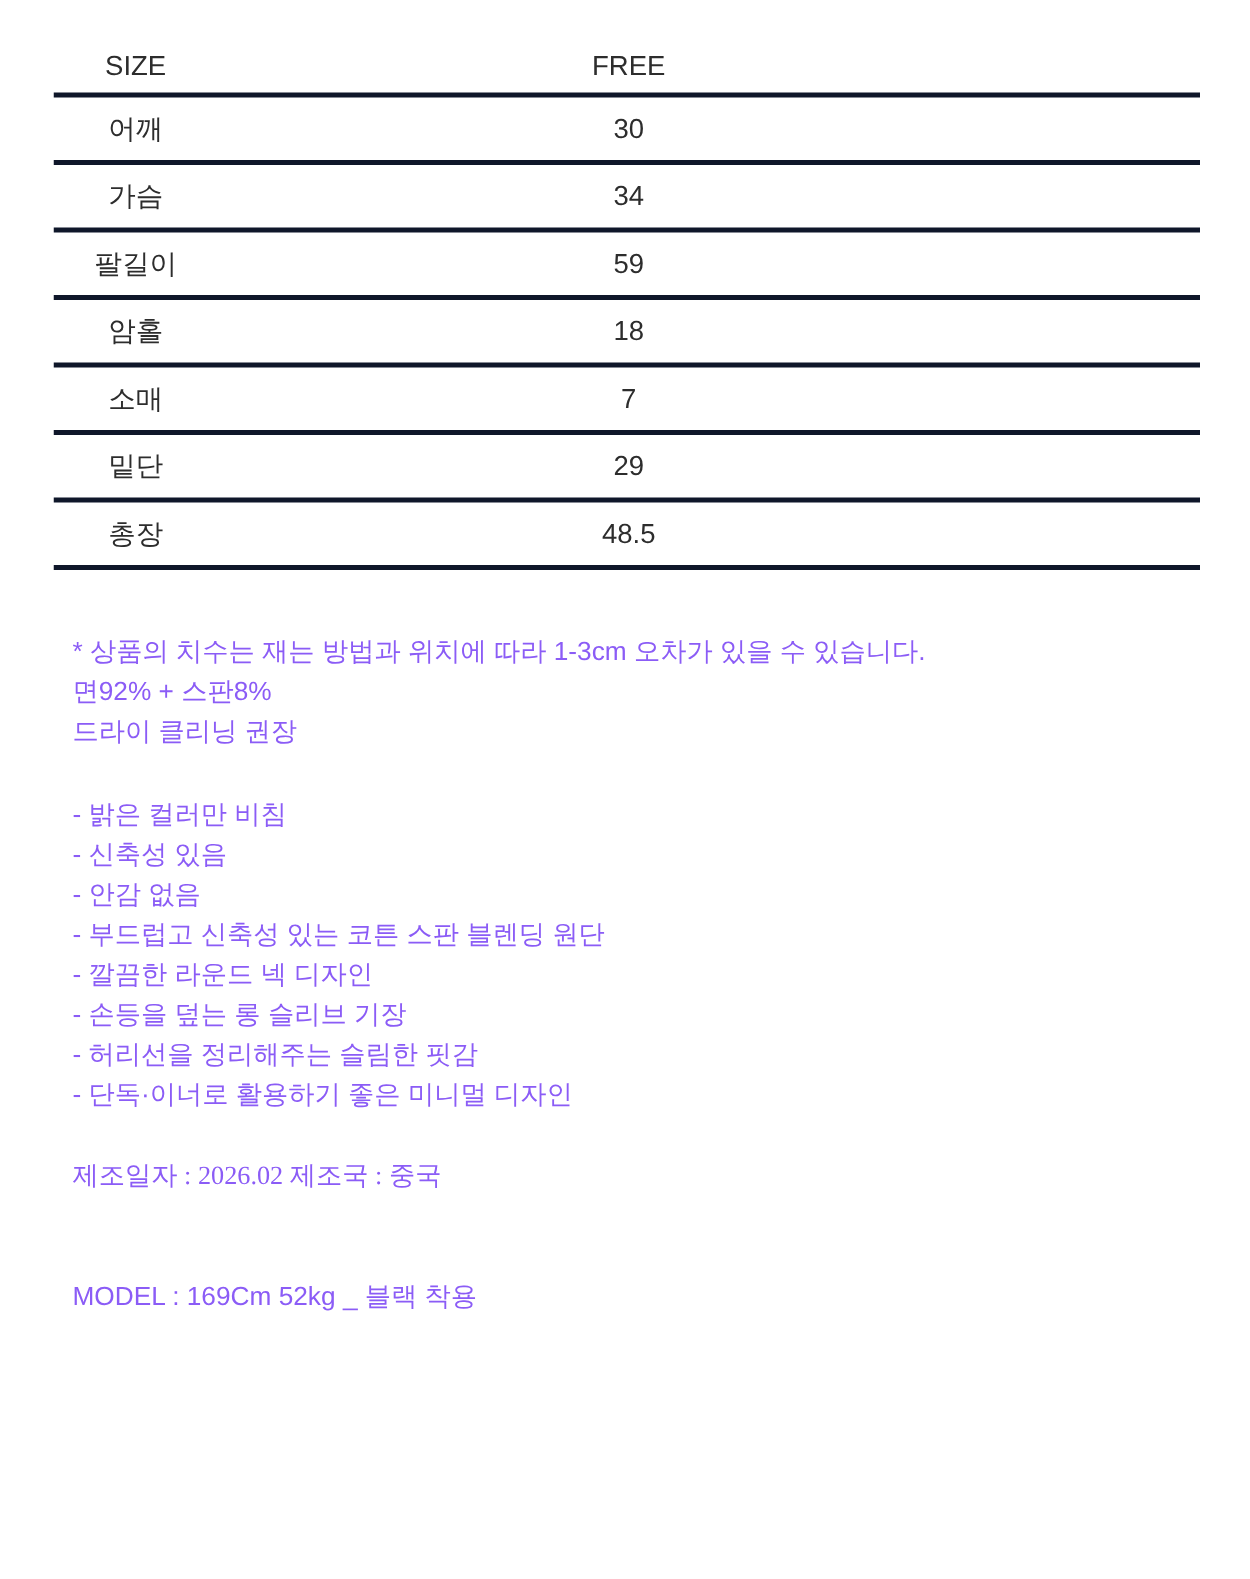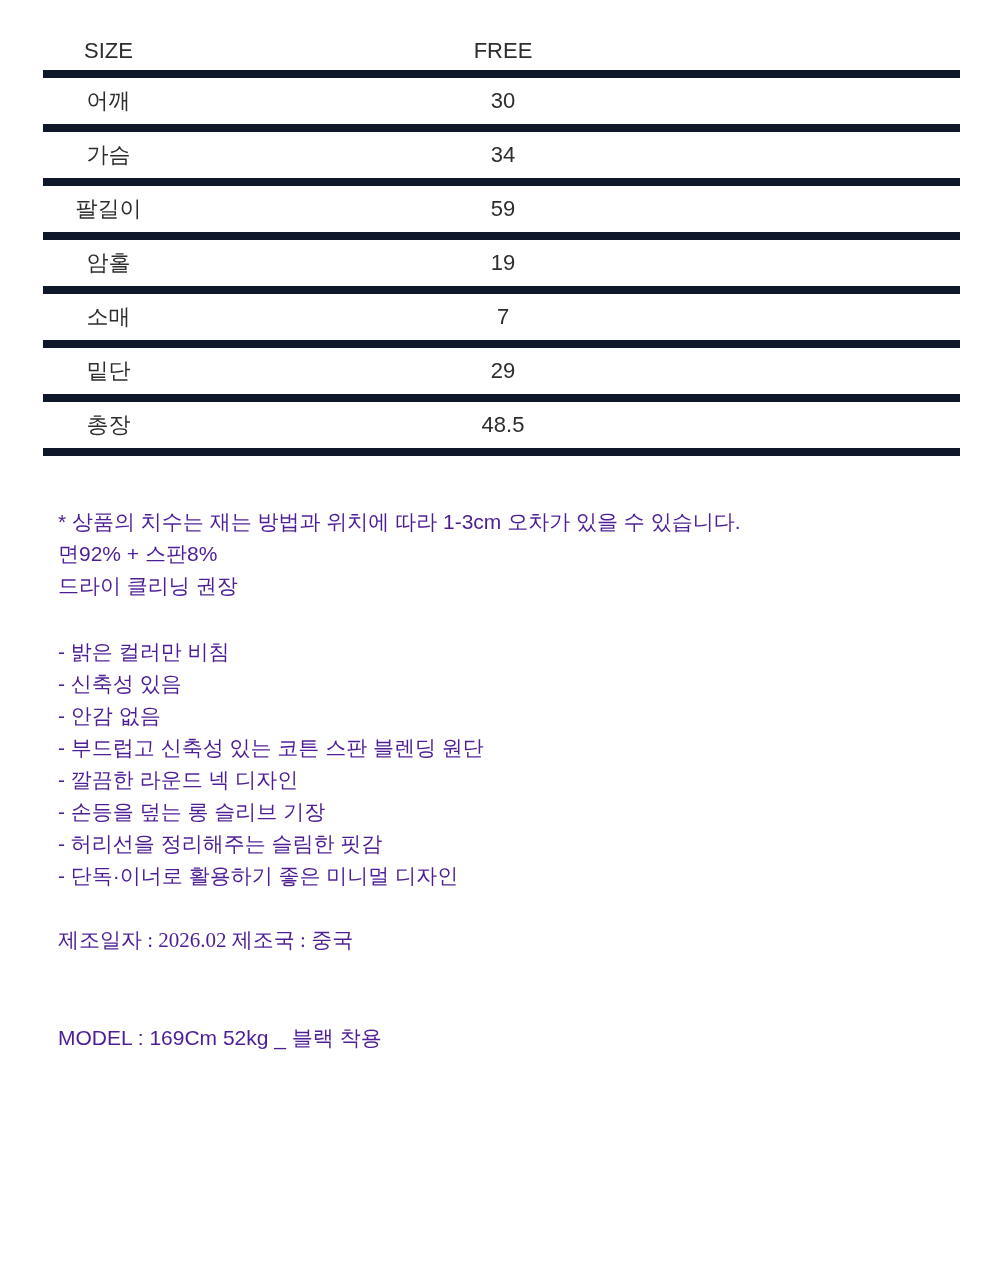--- a/index.html
+++ b/index.html
@@ -23,36 +23,36 @@
     top: 32px;
     width: 917px;
     color: #2d2d2d;
     font-size: 22px;
   }
   .trow {
     display: flex;
     align-items: center;
     height: 54px;
     box-sizing: border-box;
-    border-bottom: 8px solid #0f172a;
+    border-bottom: 4px solid #0f172a;
   }
   .trow.thead {
     height: 46px;
   }
   .cell { text-align: center; }
   .cell.label { width: 131px; }
   .cell.value { width: 658px; }
 
   
   .notes {
     position: absolute;
     left: 58px;
     top: 456px;
     width: 900px;
-    color: #4c1d95;
+    color: #8b5cf6;
     font-size: 21px;
     line-height: 32px;
   }
   .para-disclaimer { margin-top: 50px; }
   .para-fabric     { }
   .para-basic      { margin-top: 34px; }
   .para-detail     { }
   .para-manufacture{ margin-top: 32px; font-family: Liberation Serif, serif; }
   .para-model      { margin-top: 66px; }
 </style>
@@ -74,21 +74,21 @@
     <div class="trow">
       <div class="cell label">가슴</div>
       <div class="cell value">34</div>
     </div>
     <div class="trow">
       <div class="cell label">팔길이</div>
       <div class="cell value">59</div>
     </div>
     <div class="trow">
       <div class="cell label">암홀</div>
-      <div class="cell value">19</div>
+      <div class="cell value">18</div>
     </div>
     <div class="trow">
       <div class="cell label">소매</div>
       <div class="cell value">7</div>
     </div>
     <div class="trow">
       <div class="cell label">밑단</div>
       <div class="cell value">29</div>
     </div>
     <div class="trow">

